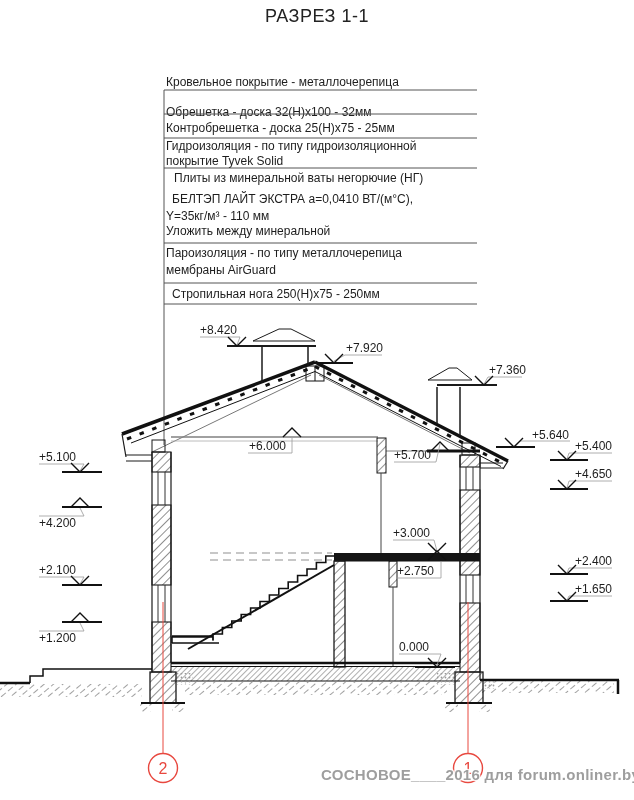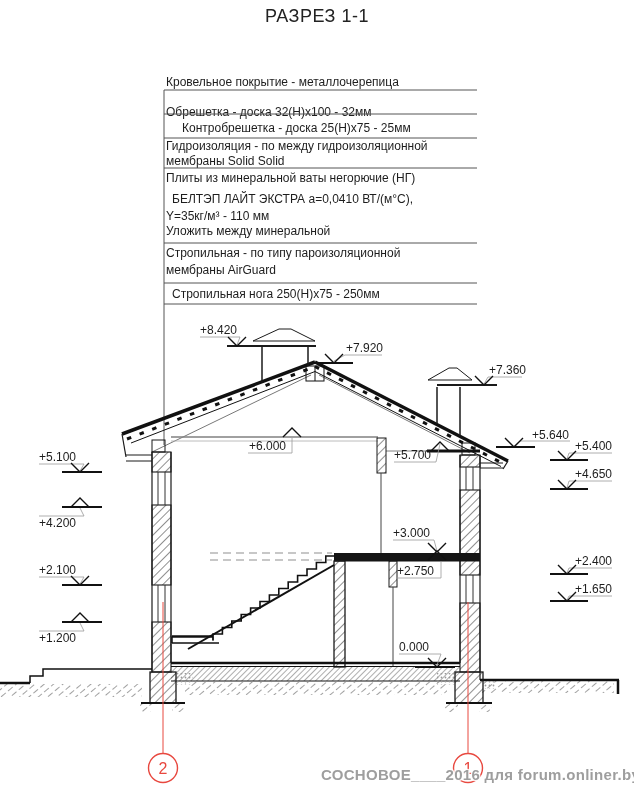--- a/index.html
+++ b/index.html
@@ -18,28 +18,28 @@
 </head>
 <body>
 
 <div class="canvas">
 
   <div class="title">РАЗРЕЗ 1-1</div>
 
   <div>
     <div class="co" style="left:166px;top:75px">Кровельное покрытие - металлочерепица</div>
     <div class="co" style="left:166px;top:105px">Обрешетка - доска 32(Н)х100 - 32мм</div>
-    <div class="co" style="left:182px;top:121px">Контробрешетка - доска 25(Н)х75 - 25мм</div>
-    <div class="co" style="left:166px;top:139px">Гидроизоляция - по между гидроизоляционной</div>
-    <div class="co" style="left:166px;top:154px">мембраны Solid Solid</div>
-    <div class="co" style="left:166px;top:171px">Плиты из минеральной ваты негорючие (НГ)</div>
+    <div class="co" style="left:166px;top:121px">Контробрешетка - доска 25(Н)х75 - 25мм</div>
+    <div class="co" style="left:166px;top:139px">Гидроизоляция - по типу гидроизоляционной</div>
+    <div class="co" style="left:166px;top:154px">покрытие Tyvek Solid</div>
+    <div class="co" style="left:174px;top:171px">Плиты из минеральной ваты негорючие (НГ)</div>
     <div class="co" style="left:172px;top:192px">БЕЛТЭП ЛАЙТ ЭКСТРА a=0,0410 ВТ/(м°С),</div>
     <div class="co" style="left:166px;top:209px">Y=35кг/м³ - 110 мм</div>
     <div class="co" style="left:166px;top:224px">Уложить между минеральной</div>
-    <div class="co" style="left:166px;top:246px">Стропильная - по типу пароизоляционной</div>
+    <div class="co" style="left:166px;top:246px">Пароизоляция - по типу металлочерепица</div>
     <div class="co" style="left:166px;top:263px">мембраны AirGuard</div>
     <div class="co" style="left:172px;top:287px">Стропильная нога 250(Н)х75 - 250мм</div>
   </div>
 
   <svg width="634" height="800" viewBox="0 0 634 800">
     <defs>
       <pattern id="hatch" width="6" height="6" patternUnits="userSpaceOnUse" patternTransform="rotate(45)">
         <line x1="0" y1="0" x2="0" y2="6" stroke="#222" stroke-width="1"></line>
       </pattern>
       <pattern id="hatch2" width="4" height="4" patternUnits="userSpaceOnUse" patternTransform="rotate(45)">

